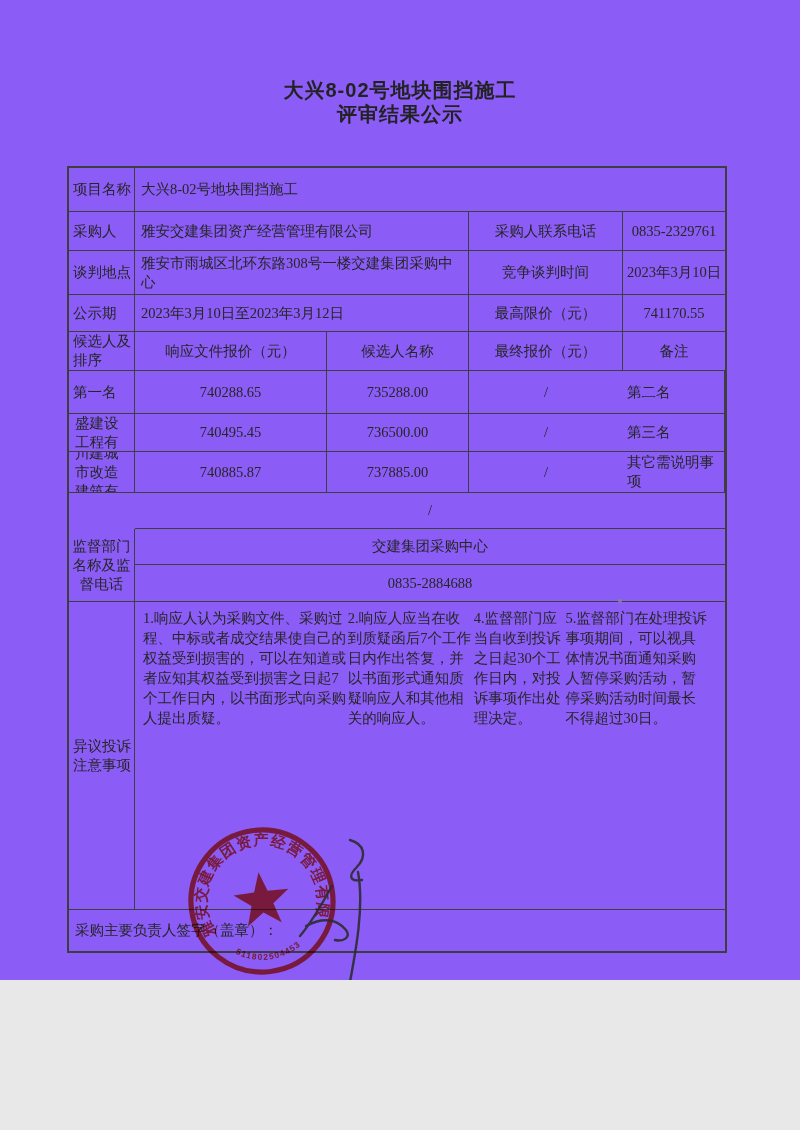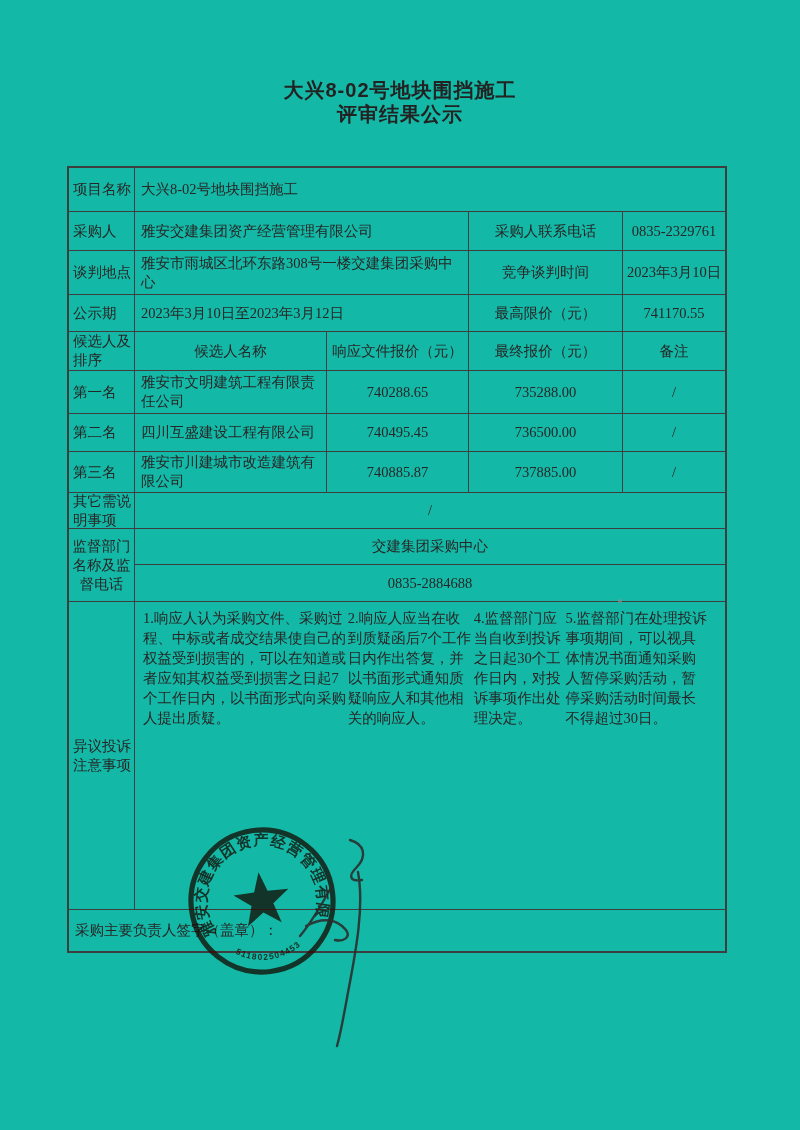--- a/index.html
+++ b/index.html
@@ -1,18 +1,18 @@
 <!DOCTYPE html>
 <html><head>
 <meta charset="utf-8">
 <style>
   html,body{margin:0;padding:0;background:#e8e8e8;}
   .page{
-    position:relative;width:800px;height:1130px;margin:0 auto;
-    background:#14b8a6;color:#262626;
+    position:relative;width:800px;height:980px;margin:0 auto;
+    background:#8b5cf6;color:#262626;
     font-family:"Liberation Serif","DejaVu Serif",serif;
     overflow:hidden;
   }
   .title{
     position:absolute;left:0;width:800px;text-align:center;
     font-family:"Liberation Sans","DejaVu Sans",sans-serif;
     font-weight:700;font-size:20px;line-height:24px;color:#222;
     letter-spacing:1px;
   }
   .title.l1{top:78px;}
@@ -76,27 +76,26 @@
     <div class="c lft" style="grid-column:2/4">雅安市雨城区北环东路308号一楼交建集团采购中心</div>
     <div class="c ctr">竞争谈判时间</div>
     <div class="c ctr no-r">2023年3月10日</div>
 
     <div class="c lab">公示期</div>
     <div class="c lft" style="grid-column:2/4">2023年3月10日至2023年3月12日</div>
     <div class="c ctr">最高限价（元）</div>
     <div class="c ctr no-r">741170.55</div>
 
     <div class="c lab">候选人及排序</div>
+    <div class="c ctr">响应文件报价（元）</div>
     <div class="c ctr">候选人名称</div>
-    <div class="c ctr">响应文件报价（元）</div>
     <div class="c ctr">最终报价（元）</div>
     <div class="c ctr no-r">备注</div>
 
     <div class="c lab">第一名</div>
-    <div class="c lft">雅安市文明建筑工程有限责任公司</div>
     <div class="c ctr">740288.65</div>
     <div class="c ctr">735288.00</div>
     <div class="c ctr no-r">/</div>
 
     <div class="c lab">第二名</div>
     <div class="c lft">四川互盛建设工程有限公司</div>
     <div class="c ctr">740495.45</div>
     <div class="c ctr">736500.00</div>
     <div class="c ctr no-r">/</div>
 

